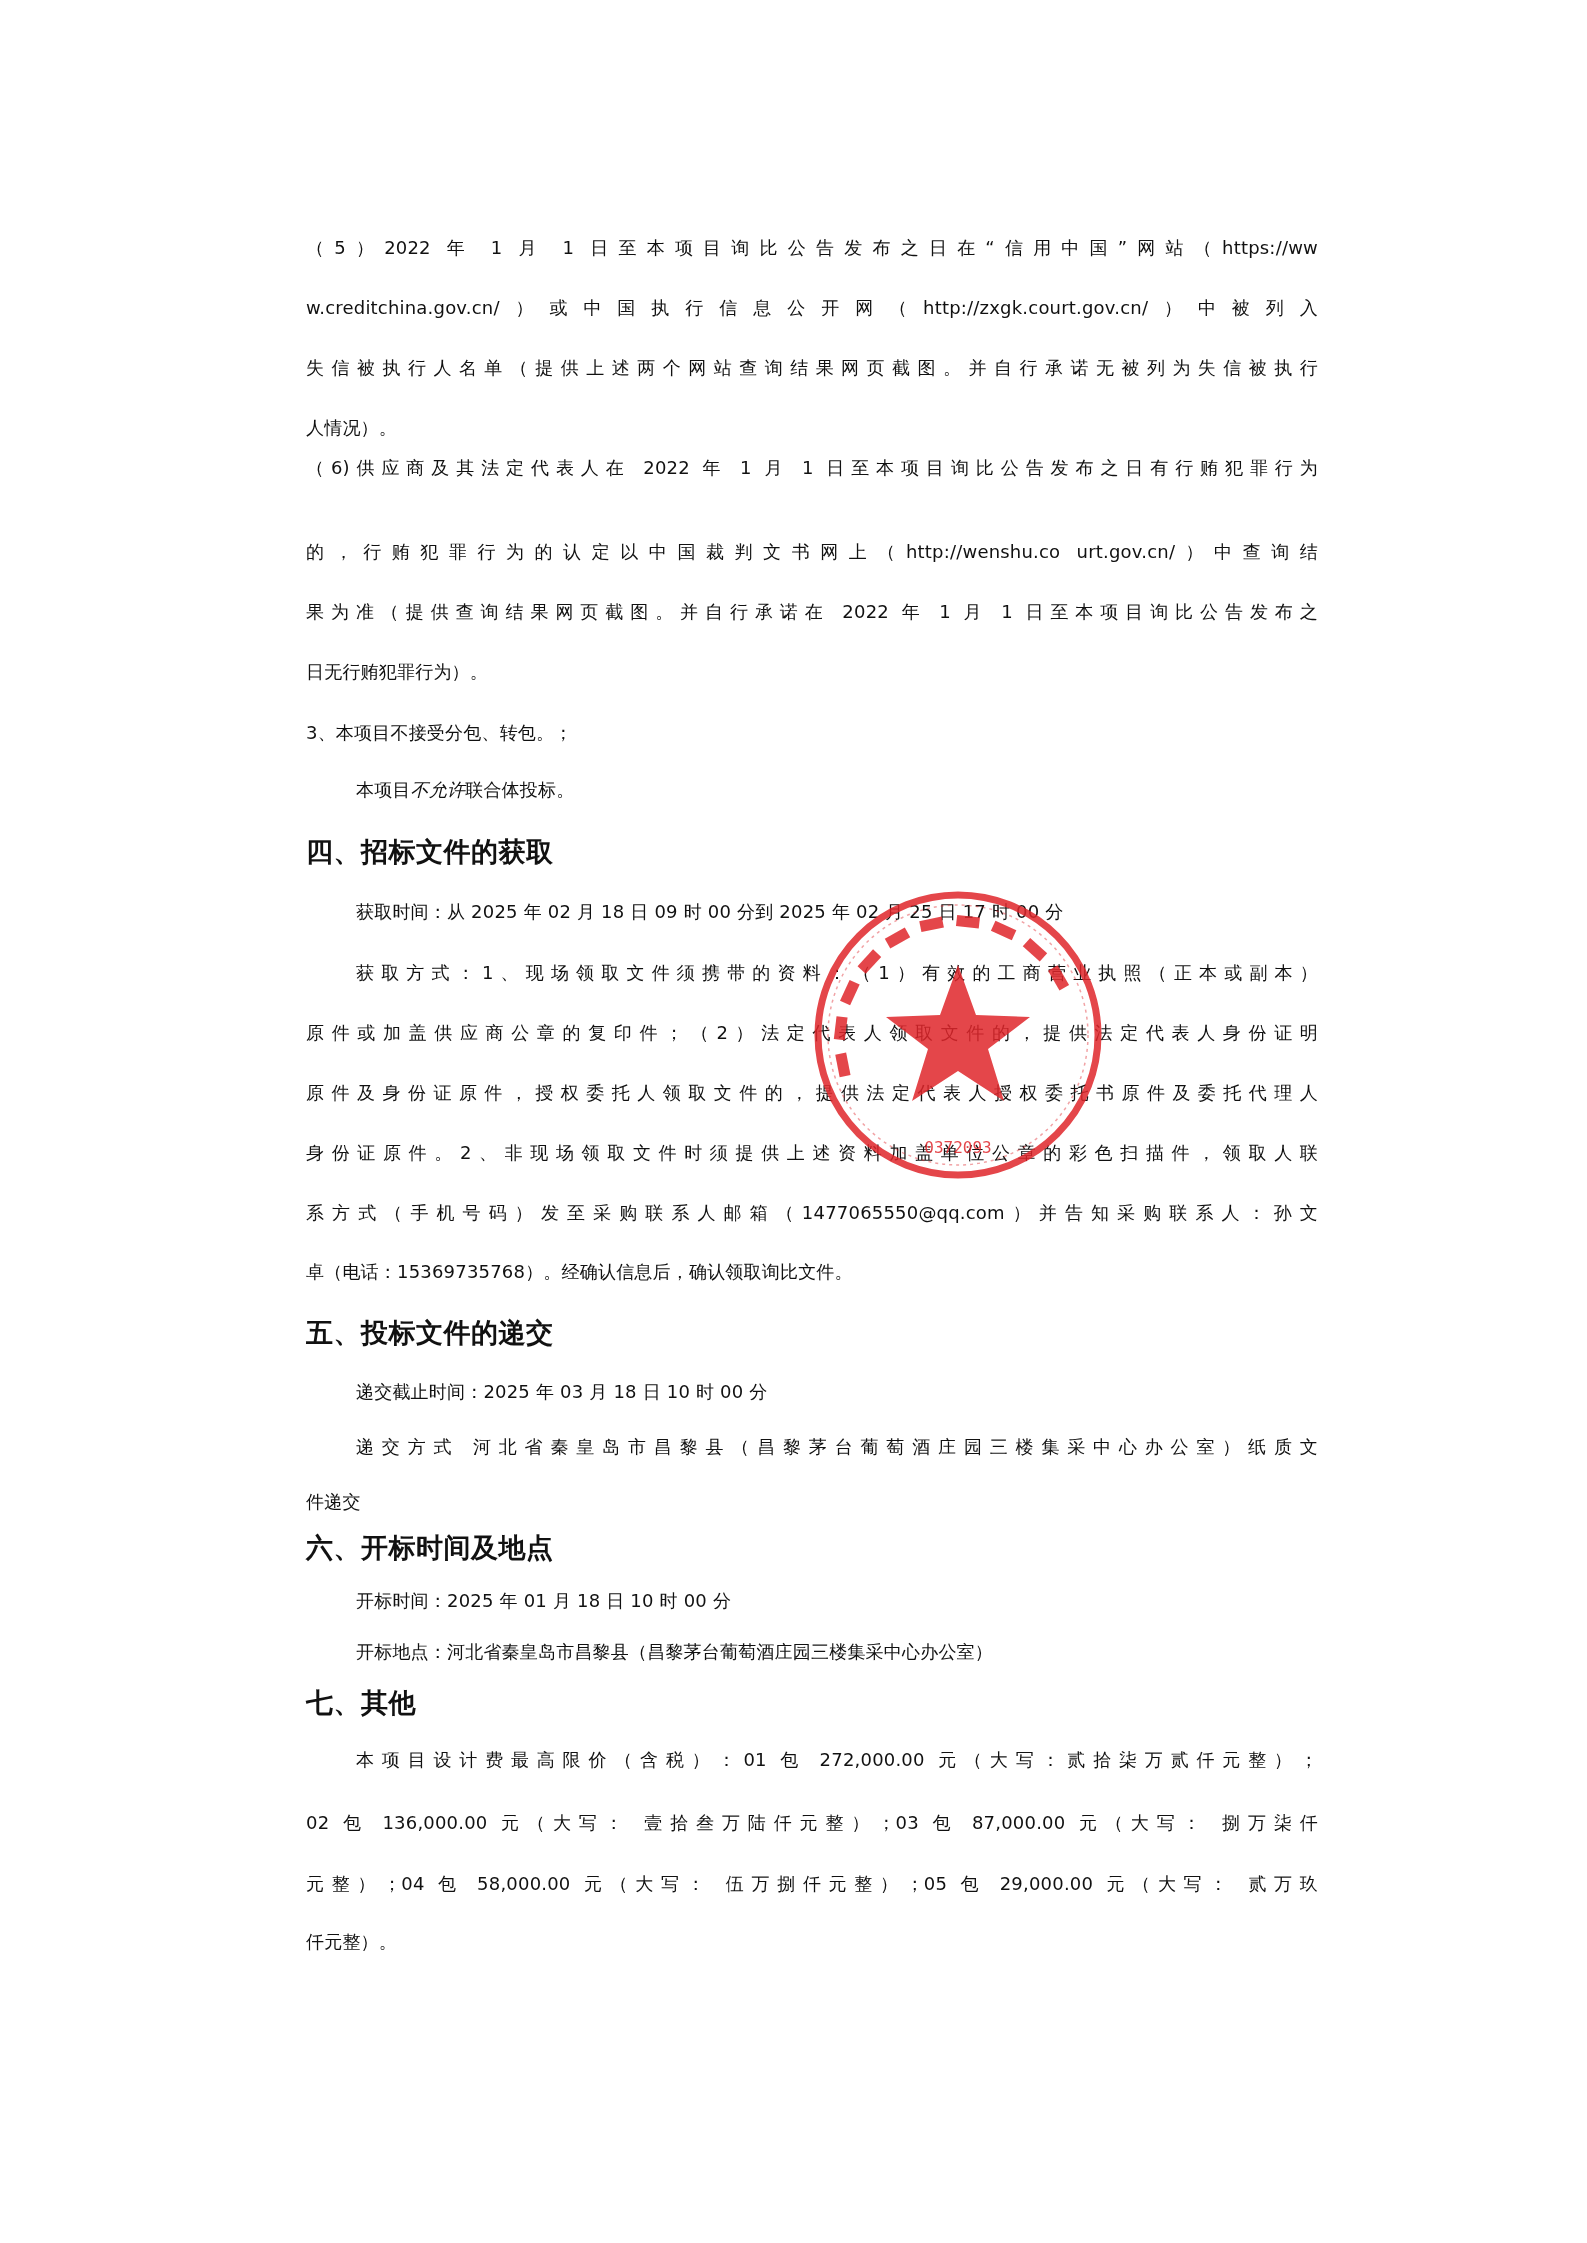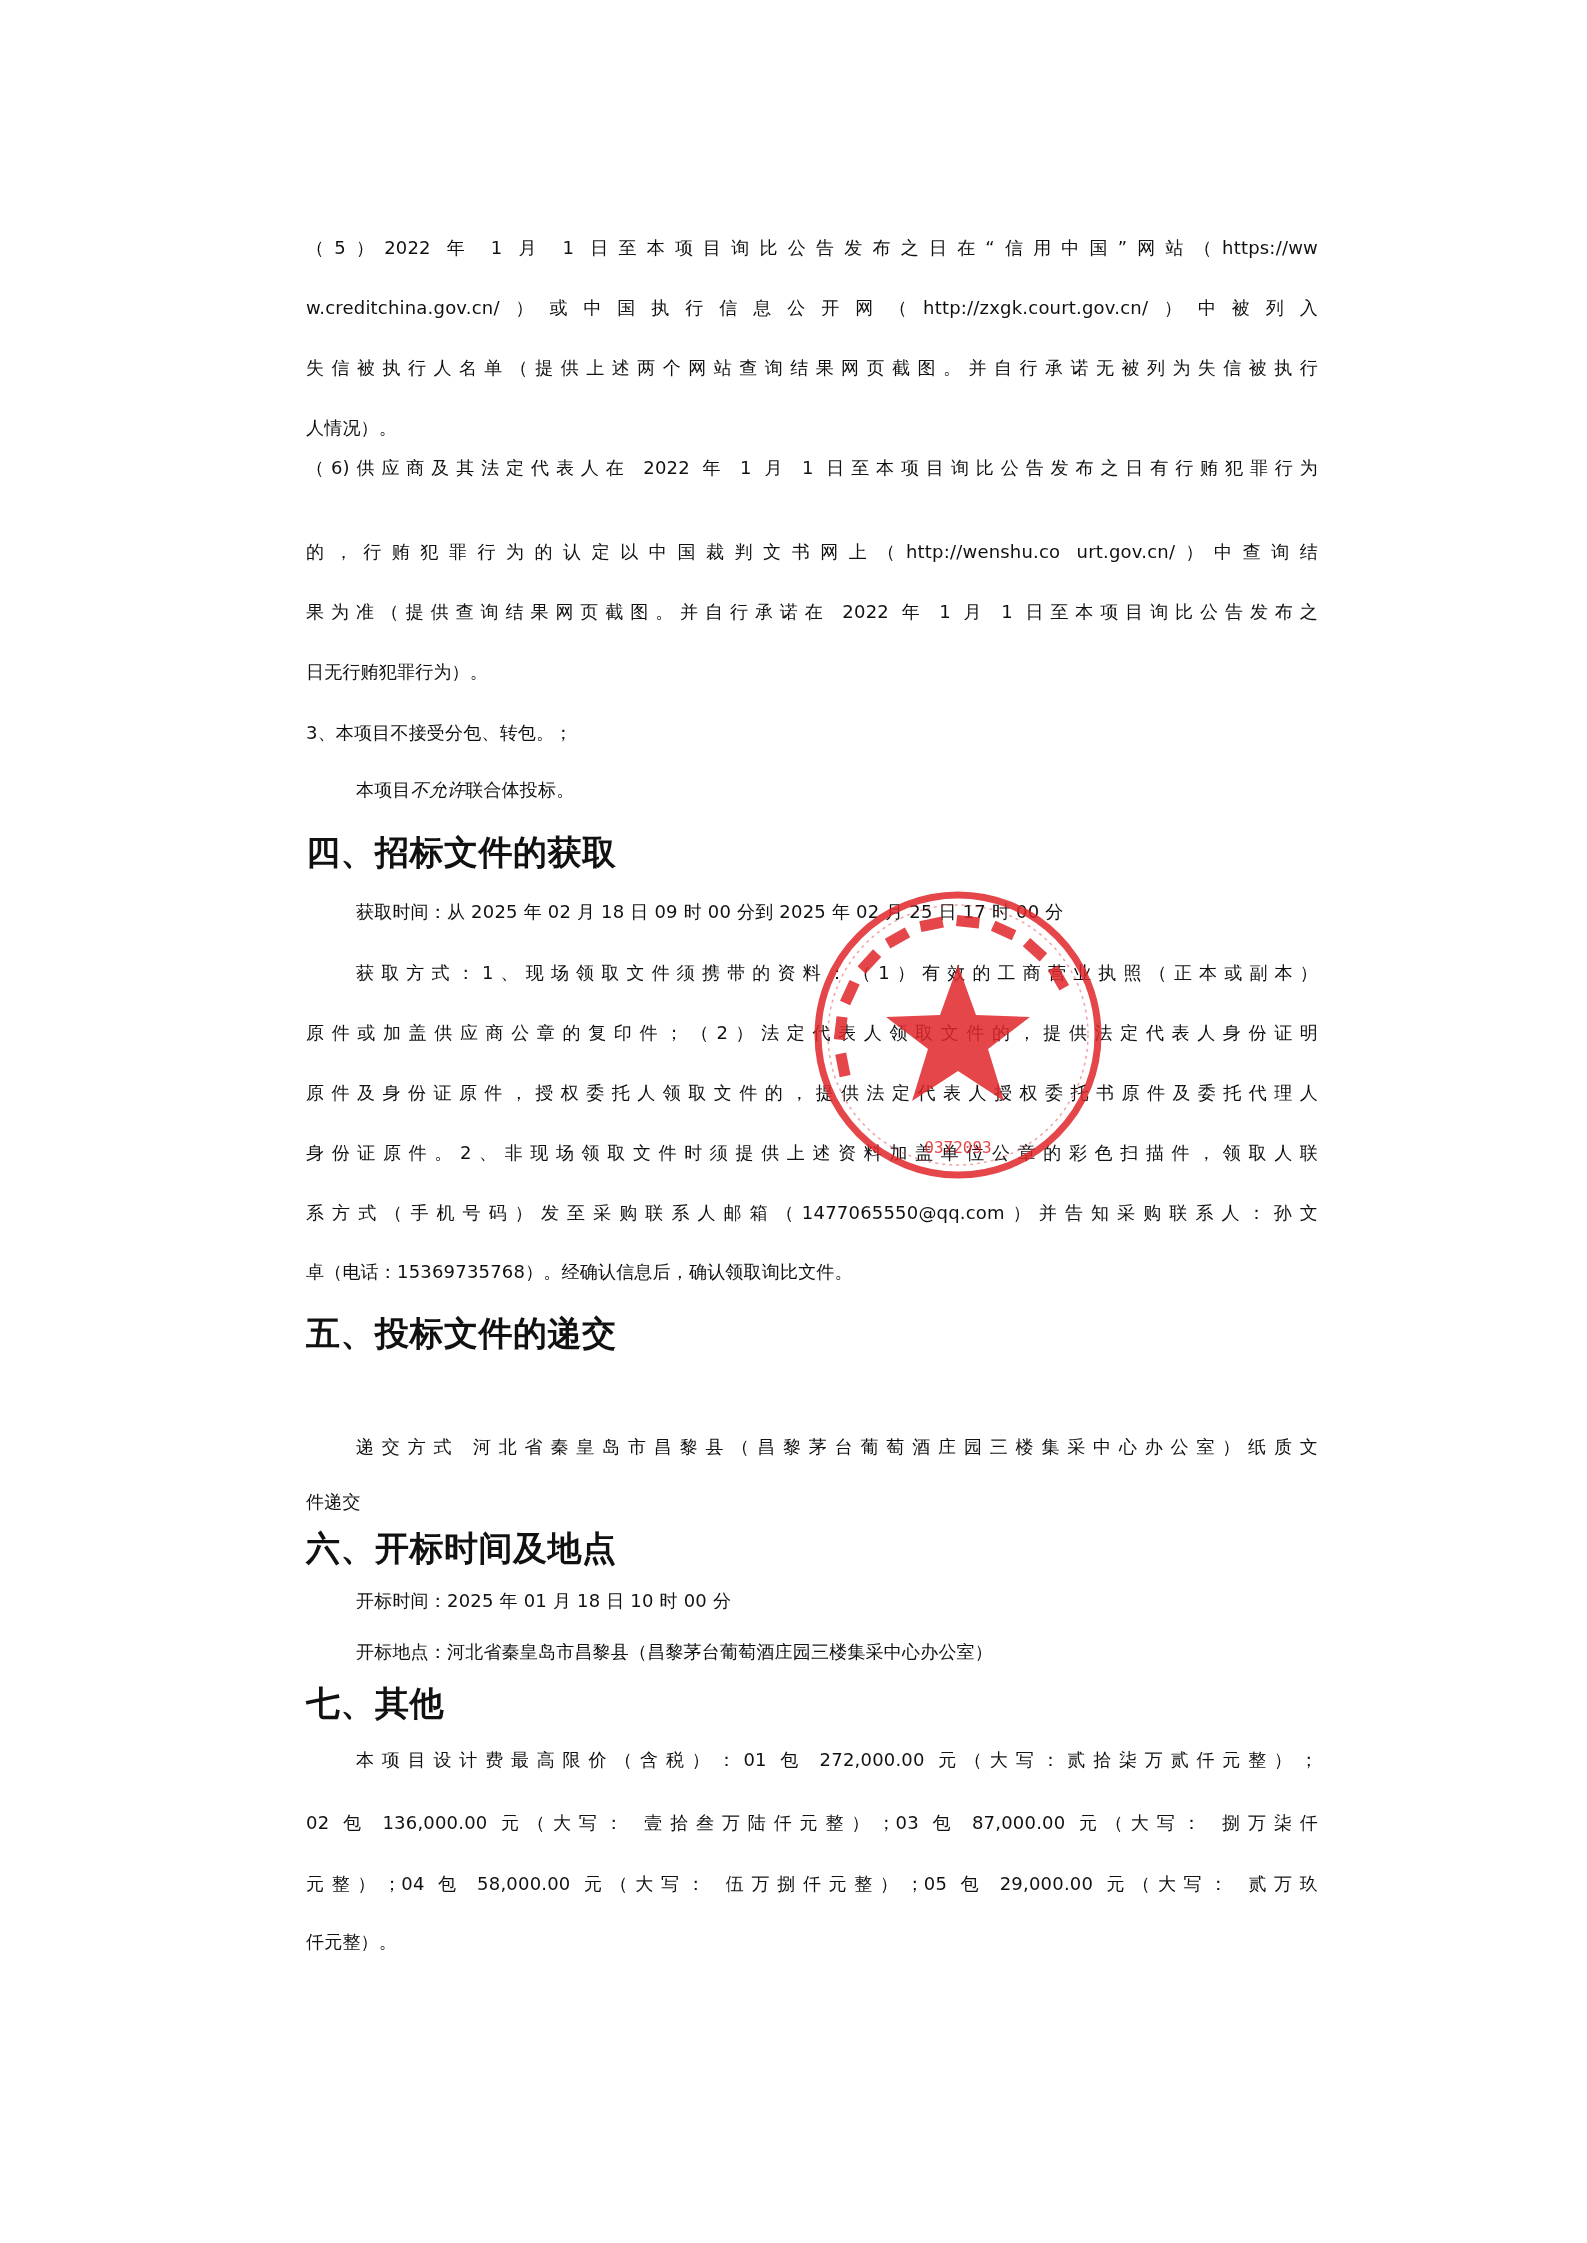--- a/index.html
+++ b/index.html
@@ -3,21 +3,21 @@
 <meta charset="utf-8">
 <style>
   html, body { margin: 0; padding: 0; background: #ffffff; }
   body { width: 1587px; height: 2243px; position: relative; overflow: hidden;
          font-family: "DejaVu Sans", "Liberation Sans", sans-serif; color: #111111; }
   .page { position: absolute; left: 0; top: 0; width: 1587px; height: 2243px; background: #ffffff; }
   .line { position: absolute; left: 306px; width: 1012px; font-size: 18px; line-height: 32px;
           white-space: nowrap; letter-spacing: 0.2px; transform: translateY(-50%); }
   .line.indent { left: 356px; width: 962px; }
   .line.justify { text-align: justify; text-align-last: justify; }
-  .heading { font-size: 34px; font-weight: bold; left: 306px; letter-spacing: 0.5px; }
+  .heading { font-size: 27px; font-weight: bold; left: 306px; letter-spacing: 0.5px; }
   .ital { font-style: italic; }
   .stamp { position: absolute; left: 808px; top: 885px; width: 300px; height: 300px; pointer-events: none; }
 </style>
 </head>
 <body>
 
 <div class="page">
 
   <div class="line justify" style="top:248px">（5）2022 年 1 月 1 日至本项目询比公告发布之日在“信用中国”网站（https://ww</div>
   <div class="line justify" style="top:308px">w.creditchina.gov.cn/）或中国执行信息公开网（http://zxgk.court.gov.cn/）中被列入</div>
@@ -37,20 +37,21 @@
   <div class="line heading" style="top:852px">四、招标文件的获取</div>
   <div class="line indent" style="top:912px">获取时间：从 2025 年 02 月 18 日 09 时 00 分到 2025 年 02 月 25 日 17 时 00 分</div>
   <div class="line indent justify" style="top:973px">获取方式：1、现场领取文件须携带的资料：（1）有效的工商营业执照（正本或副本）</div>
   <div class="line justify" style="top:1033px">原件或加盖供应商公章的复印件；（2）法定代表人领取文件的，提供法定代表人身份证明</div>
   <div class="line justify" style="top:1093px">原件及身份证原件，授权委托人领取文件的，提供法定代表人授权委托书原件及委托代理人</div>
   <div class="line justify" style="top:1153px">身份证原件。2、非现场领取文件时须提供上述资料加盖单位公章的彩色扫描件，领取人联</div>
   <div class="line justify" style="top:1213px">系方式（手机号码）发至采购联系人邮箱（1477065550@qq.com）并告知采购联系人：孙文</div>
   <div class="line" style="top:1272px">卓（电话：15369735768）。经确认信息后，确认领取询比文件。</div>
 
   <div class="line heading" style="top:1333px">五、投标文件的递交</div>
+  <div class="line indent" style="top:1392px">递交截止时间：2025 年 03 月 18 日 10 时 00 分</div>
   <div class="line indent justify" style="top:1447px">递交方式 河北省秦皇岛市昌黎县（昌黎茅台葡萄酒庄园三楼集采中心办公室）纸质文</div>
   <div class="line" style="top:1502px">件递交</div>
 
   <div class="line heading" style="top:1548px">六、开标时间及地点</div>
   <div class="line indent" style="top:1601px">开标时间：2025 年 01 月 18 日 10 时 00 分</div>
   <div class="line indent" style="top:1652px">开标地点：河北省秦皇岛市昌黎县（昌黎茅台葡萄酒庄园三楼集采中心办公室）</div>
 
   <div class="line heading" style="top:1703px">七、其他</div>
   <div class="line indent justify" style="top:1760px">本项目设计费最高限价（含税）：01 包 272,000.00 元（大写：贰拾柒万贰仟元整）；</div>
   <div class="line justify" style="top:1823px">02 包 136,000.00 元（大写： 壹拾叁万陆仟元整）；03 包 87,000.00 元（大写： 捌万柒仟</div>

